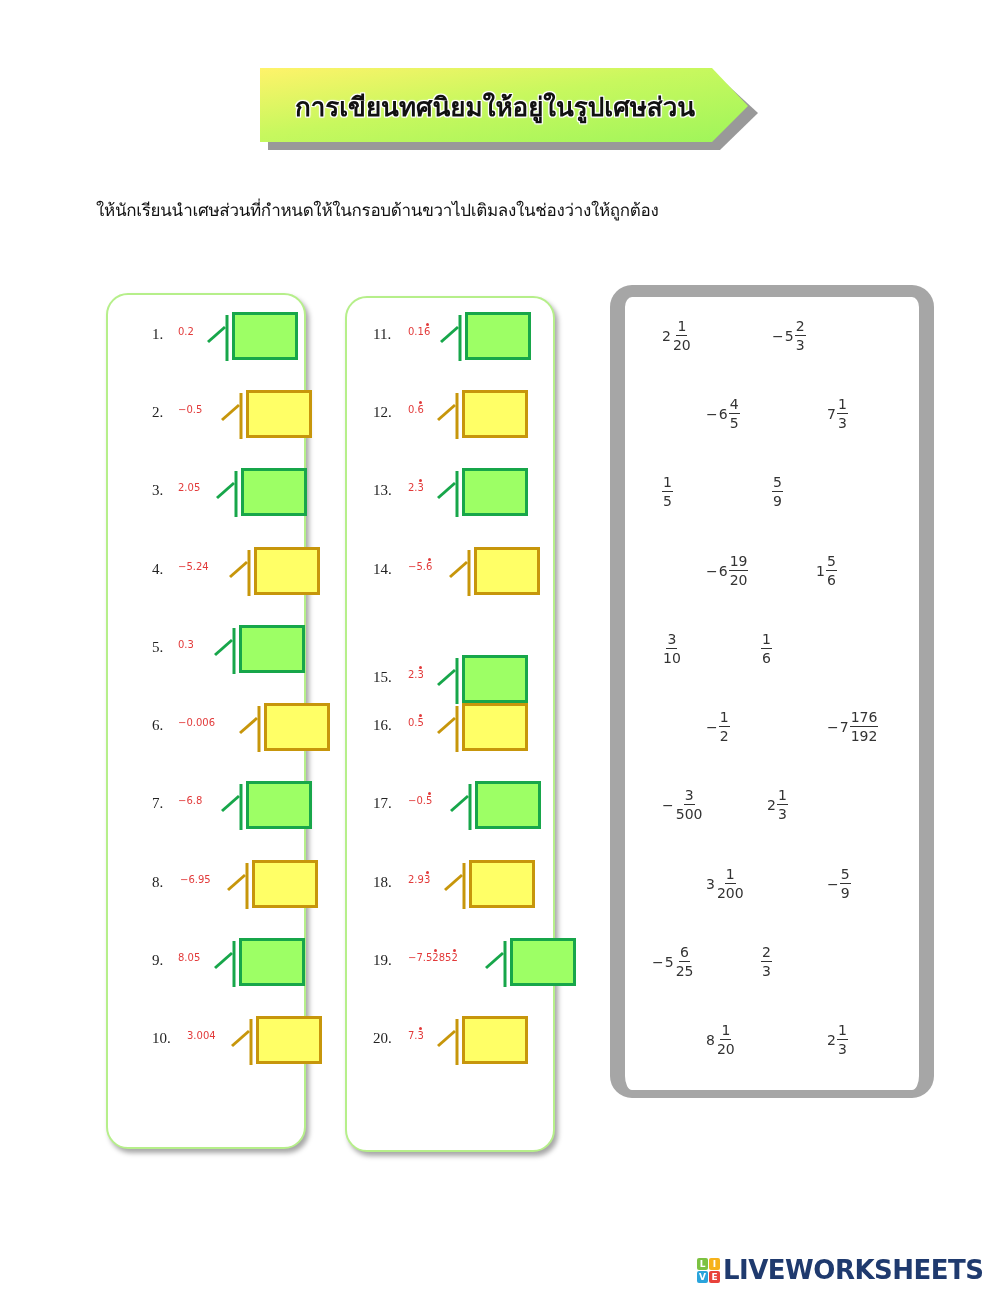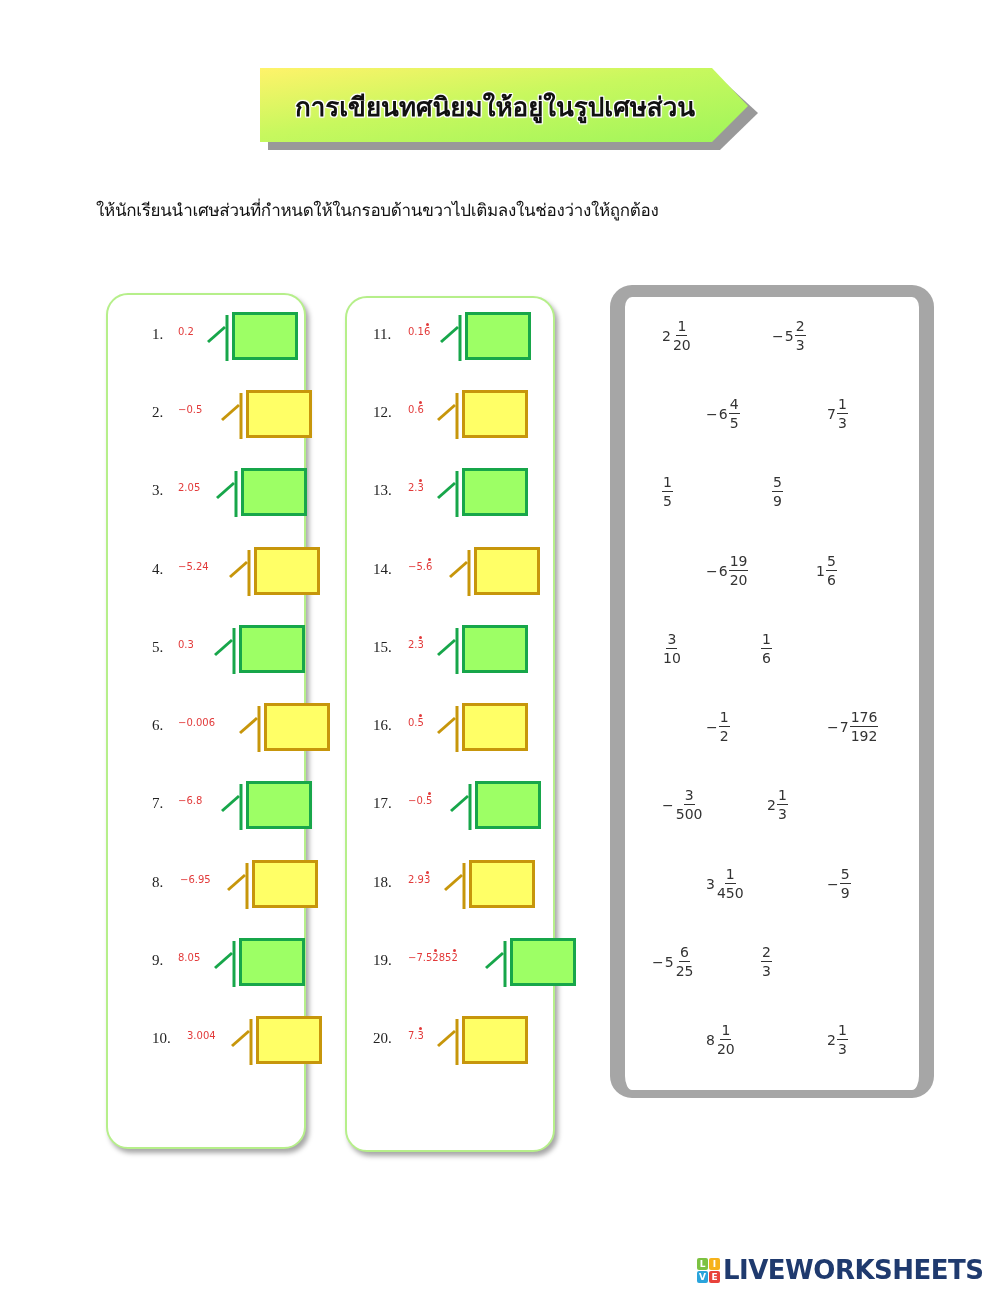--- a/index.html
+++ b/index.html
@@ -213,21 +213,21 @@
     </div>
     <div class="q-row" style="left: 0px; top: 545px; width: 904px; padding-left: 46px;">
       <span class="q-num" style="left: 373px;">14.</span>
       <span class="q-val" style="left: 408px;"><span>−5.</span><span class="rep">6</span></span>
       <svg class="connector" width="30" height="52" style="left: 448px; top: 0px;">
         <line x1="2" y1="32" x2="19" y2="17" stroke="#c7960b" stroke-width="3"></line>
         <line x1="21" y1="5" x2="21" y2="51" stroke="#c7960b" stroke-width="3"></line>
       </svg>
       <div class="drop-box yellow" style="left: 474px; top: 2px;"></div>
     </div>
-    <div class="q-row" style="left: 0px; top: 623px; width: 916px; padding-left: 12px;">
+    <div class="q-row" style="left: 0px; top: 653px; width: 916px; padding-left: 12px;">
       <span class="q-num" style="left: 373px;">15.</span>
       <span class="q-val" style="left: 408px;"><span>2.</span><span class="rep">3</span></span>
       <svg class="connector" width="30" height="52" style="left: 436px; top: 0px;">
         <line x1="2" y1="32" x2="19" y2="17" stroke="#17a64a" stroke-width="3"></line>
         <line x1="21" y1="5" x2="21" y2="51" stroke="#17a64a" stroke-width="3"></line>
       </svg>
       <div class="drop-box green" style="left: 462px; top: 2px;"></div>
     </div>
     <div class="q-row" style="left: 0px; top: 701px; width: 1000px;">
       <span class="q-num" style="left: 373px;">16.</span>
@@ -373,21 +373,21 @@
       <span class="whole">2</span>
       <span class="frac">
         <span class="num">1</span>
         <span class="den">3</span>
       </span>
     </div>
     <div class="frac-item" style="left: 706px; top: 865px;">
       <span class="whole">3</span>
       <span class="frac">
         <span class="num">1</span>
-        <span class="den">450</span>
+        <span class="den">200</span>
       </span>
     </div>
     <div class="frac-item" style="left: 827px; top: 865px;">
       <span style="margin-right: 1px;">−</span>
       <span class="frac">
         <span class="num">5</span>
         <span class="den">9</span>
       </span>
     </div>
     <div class="frac-item" style="left: 652px; top: 943px;">

